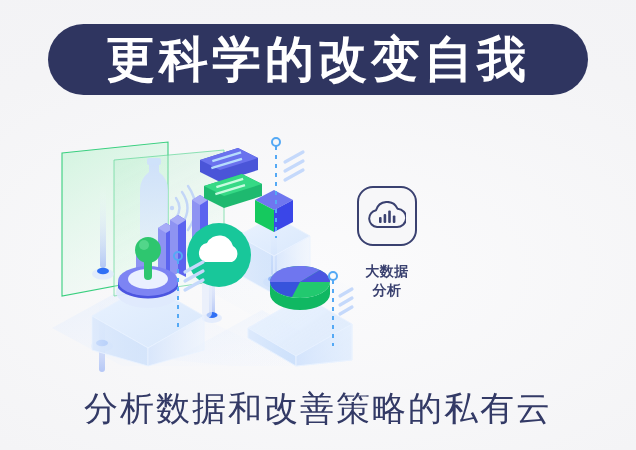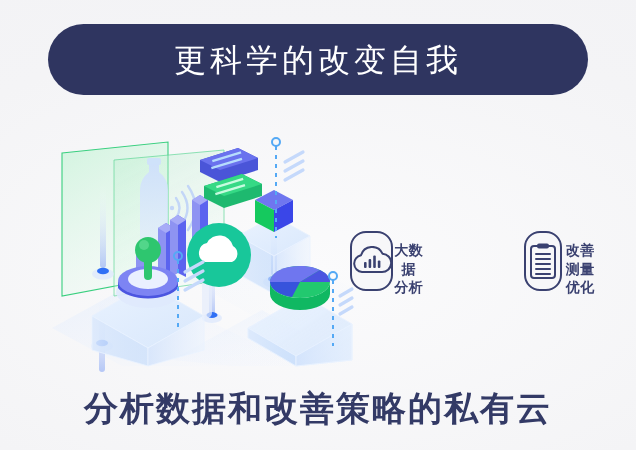--- a/index.html
+++ b/index.html
@@ -12,47 +12,47 @@
   #poster{position:absolute;inset:0;background:
      radial-gradient(120% 90% at 50% 60%, #fbfbfc 0%, #f4f4f6 60%, #f2f2f5 100%);}
 
   
   .title-pill{
     position:absolute;left:48px;top:24px;width:540px;height:71px;
     background:#2f3560;border-radius:36px;
     display:flex;align-items:center;justify-content:center;
   }
   .title-text{
-    color:#ffffff;font-size:32px;letter-spacing:4px;font-weight:400;
+    color:#ffffff;font-size:49px;letter-spacing:4px;font-weight:700;
     line-height:1;white-space:nowrap;
   }
 
   
   .illo{position:absolute;left:52px;top:128px;width:300px;height:238px;}
   .illo svg{display:block;width:300px;height:238px;overflow:visible;}
 
   
   .features{position:absolute;left:350px;top:186px;width:248px;height:150px;
             display:flex;justify-content:space-between;}
-  .feature{width:74px;display:flex;align-items:center;}
+  .feature{width:74px;display:flex;flex-direction:column;align-items:center;}
   .feat-icon{
     width:60px;height:60px;border:2px solid #3a4170;border-radius:16px;
     display:flex;align-items:center;justify-content:center;
     background:#f7f7f9;box-sizing:border-box;
   }
   .feat-icon svg{display:block;}
   .feat-label{
     margin-top:16px;color:#3a4170;font-size:14px;font-weight:700;
     text-align:center;line-height:1.35;letter-spacing:.5px;
   }
 
   
   .tagline{
     position:absolute;left:0;right:0;top:386px;text-align:center;
-    color:#333a66;font-size:34px;font-weight:700;letter-spacing:2px;
+    color:#333a66;font-size:34px;font-weight:400;letter-spacing:2px;
     white-space:nowrap;
   }
 </style>
 </head>
 <body>
 
 <div id="poster">
 
   <div class="title-pill">
     <span class="title-text">更科学的改变自我</span>
@@ -257,37 +257,18 @@
             <rect x="24.8" y="14.5" width="2.6" height="7.5" rx="1"></rect>
           </g>
         </svg>
       </div>
       <div class="feat-label">
         <div>大数据</div>
         <div>分析</div>
       </div>
     </div>
 
-    <div class="feature">
-      <div class="feat-icon">
-        <svg width="32" height="38" viewBox="0 0 32 38">
-          <rect x="4" y="4" width="24" height="32" rx="3" fill="none" stroke="#3a4170" stroke-width="2"></rect>
-          <rect x="10" y="1.5" width="12" height="5" rx="2" fill="#3a4170"></rect>
-          <g stroke="#3a4170" stroke-width="2" stroke-linecap="round">
-            <line x1="9" y1="12" x2="23" y2="12"></line>
-            <line x1="9" y1="17" x2="23" y2="17"></line>
-            <line x1="9" y1="22" x2="23" y2="22"></line>
-            <line x1="9" y1="27" x2="23" y2="27"></line>
-            <line x1="9" y1="32" x2="23" y2="32"></line>
-          </g>
-        </svg>
-      </div>
-      <div class="feat-label">
-        <div>改善测量</div>
-        <div>优化</div>
-      </div>
-    </div>
 
   </div>
 
   <div class="tagline">分析数据和改善策略的私有云</div>
 
 </div>
 
 </body></html>

